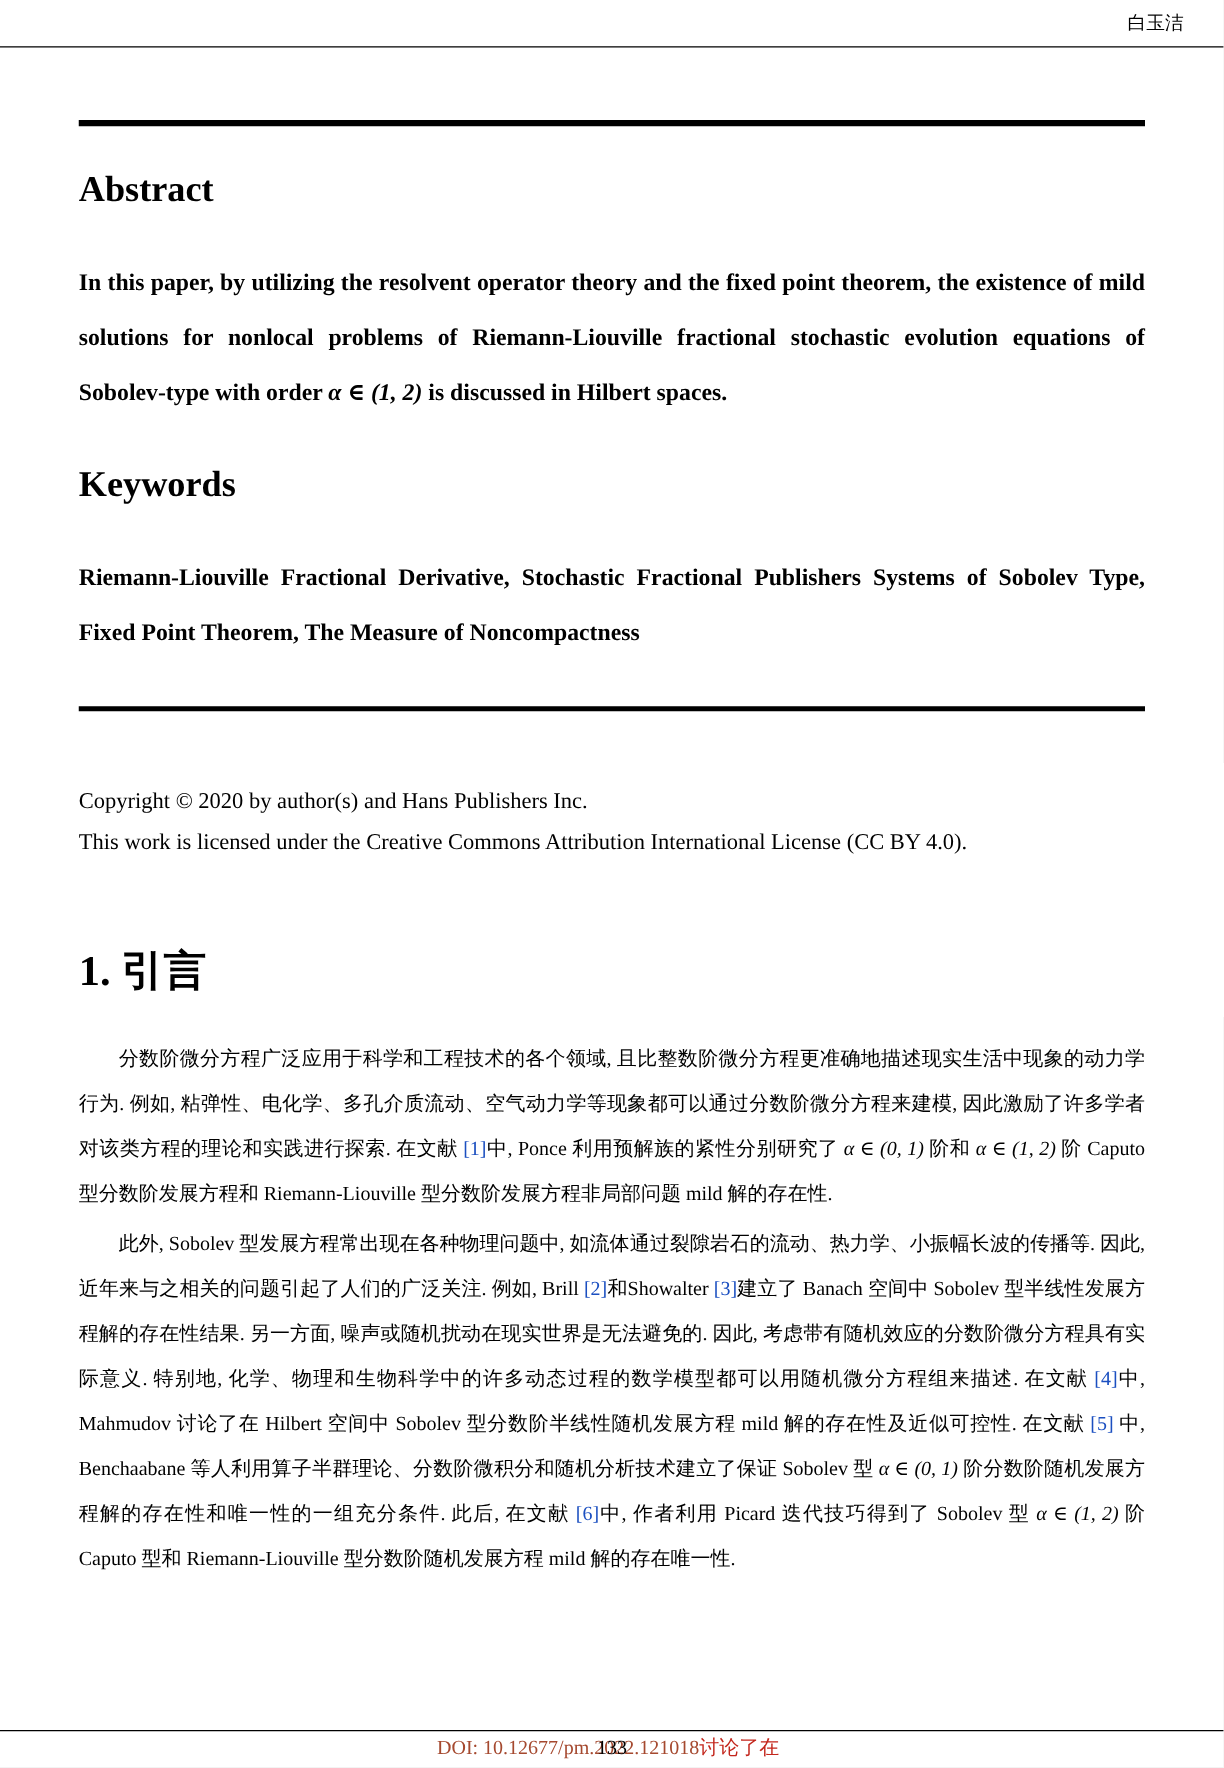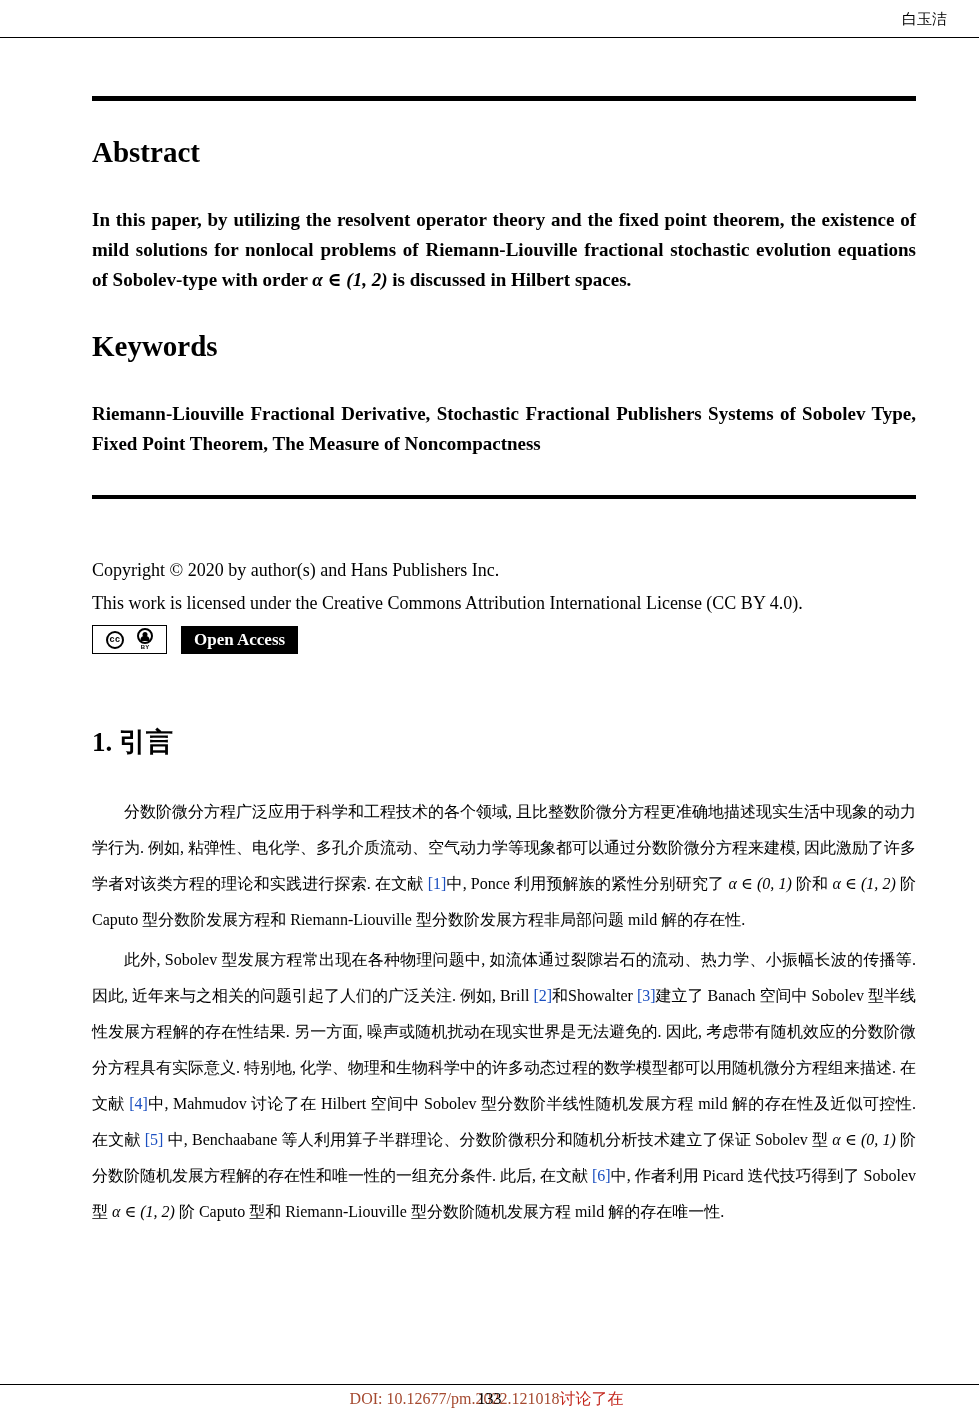--- a/index.html
+++ b/index.html
@@ -8,31 +8,31 @@
     width: 979px; height: 1414px; margin: 0 auto; background: #fff;
     position: relative; overflow: hidden; color: #000;
     font-family: "Liberation Serif", "DejaVu Serif", serif;
   }
   
   .head-band {
     border-bottom: 1px solid #000;
     padding: 10px 32px 8px 0;
     text-align: right; font-size: 15px; line-height: 19px;
   }
-  .content { padding: 0 63px; margin-left: 29px; }
+  .content { padding: 0 63px; }
 
   .thick-rule { height: 5px; background: #000; margin-top: 58px; }
   .thick-rule.second { height: 4px; margin-top: 36px; }
 
   h1 { font-weight: bold; color: #000; }
   h1.sec-title { font-size: 29px; margin: 36px 0 0 0; line-height: 30px; }
-  h1.intro-title { font-size: 27px; margin: 74px 0 0 0; line-height: 28px; }
+  h1.intro-title { font-size: 34px; margin: 74px 0 0 0; line-height: 28px; }
 
   .bold-par {
-    font-size: 19px; line-height: 30px; font-weight: bold;
+    font-size: 19px; line-height: 44px; font-weight: bold;
     text-align: justify; margin: 38px 0 0 0;
   }
   .cn-par {
     font-size: 16px; line-height: 36px; text-align: justify;
     margin: 38px 0 0 0; text-indent: 2em;
   }
   .cn-par + .cn-par { margin-top: 4px; }
 
   .math { font-style: italic; }
   .cite { color: var(--link-blue, #1b4fc0); cursor: pointer; }
@@ -98,33 +98,20 @@
     <p class="bold-par"><span>In this paper, by utilizing the resolvent operator theory and the fixed point theorem, the existence of mild solutions for nonlocal problems of Riemann-Liouville fractional stochastic evolution equations of Sobolev-type with order </span><span class="math">α ∈ (1, 2)</span><span> is discussed in Hilbert spaces.</span></p>
 
     <h1 class="sec-title">Keywords</h1>
     <p class="bold-par">Riemann-Liouville Fractional Derivative, Stochastic Fractional Publishers Systems of Sobolev Type, Fixed Point Theorem, The Measure of Noncompactness</p>
 
     <div class="thick-rule second"></div>
 
     <div class="license-block">
       <p>Copyright © 2020 by author(s) and Hans Publishers Inc.</p>
       <p>This work is licensed under the Creative Commons Attribution International License (CC BY 4.0).</p>
-      <div class="badges">
-        <span class="cc-badge">
-          <span class="cc-circ">cc</span>
-          <span class="by-col">
-            <span class="person-circ">
-              <span class="p-head"></span>
-              <span class="p-body"></span>
-            </span>
-            <span class="by-txt">BY</span>
-          </span>
-        </span>
-        <span class="oa-badge">Open Access</span>
-      </div>
     </div>
 
     <h1 class="intro-title">1. 引言</h1>
 
     <p class="cn-par"><span>分数阶微分方程广泛应用于科学和工程技术的各个领域, 且比整数阶微分方程更准确地描述现实生活中现象的动力学行为. 例如, 粘弹性、电化学、多孔介质流动、空气动力学等现象都可以通过分数阶微分方程来建模, 因此激励了许多学者对该类方程的理论和实践进行探索. 在文献 </span><span class="cite">[1]</span><span>中, Ponce 利用预解族的紧性分别研究了 </span><span class="math">α ∈ (0, 1)</span><span> 阶和 </span><span class="math">α ∈ (1, 2)</span><span> 阶 Caputo 型分数阶发展方程和 Riemann-Liouville 型分数阶发展方程非局部问题 mild 解的存在性.</span></p>
     <p class="cn-par"><span>此外, Sobolev 型发展方程常出现在各种物理问题中, 如流体通过裂隙岩石的流动、热力学、小振幅长波的传播等. 因此, 近年来与之相关的问题引起了人们的广泛关注. 例如, Brill </span><span class="cite">[2]</span><span>和Showalter </span><span class="cite">[3]</span><span>建立了 Banach 空间中 Sobolev 型半线性发展方程解的存在性结果. 另一方面, 噪声或随机扰动在现实世界是无法避免的. 因此, 考虑带有随机效应的分数阶微分方程具有实际意义. 特别地, 化学、物理和生物科学中的许多动态过程的数学模型都可以用随机微分方程组来描述. 在文献 </span><span class="cite">[4]</span><span>中, Mahmudov 讨论了在 Hilbert 空间中 Sobolev 型分数阶半线性随机发展方程 mild 解的存在性及近似可控性. 在文献 </span><span class="cite">[5]</span><span> 中, Benchaabane 等人利用算子半群理论、分数阶微积分和随机分析技术建立了保证 Sobolev 型 </span><span class="math">α ∈ (0, 1)</span><span> 阶分数阶随机发展方程解的存在性和唯一性的一组充分条件. 此后, 在文献 </span><span class="cite">[6]</span><span>中, 作者利用 Picard 迭代技巧得到了 Sobolev 型 </span><span class="math">α ∈ (1, 2)</span><span> 阶 Caputo 型和 Riemann-Liouville 型分数阶随机发展方程 mild 解的存在唯一性.</span></p>
 
   </div>
 
   <div class="footer">

